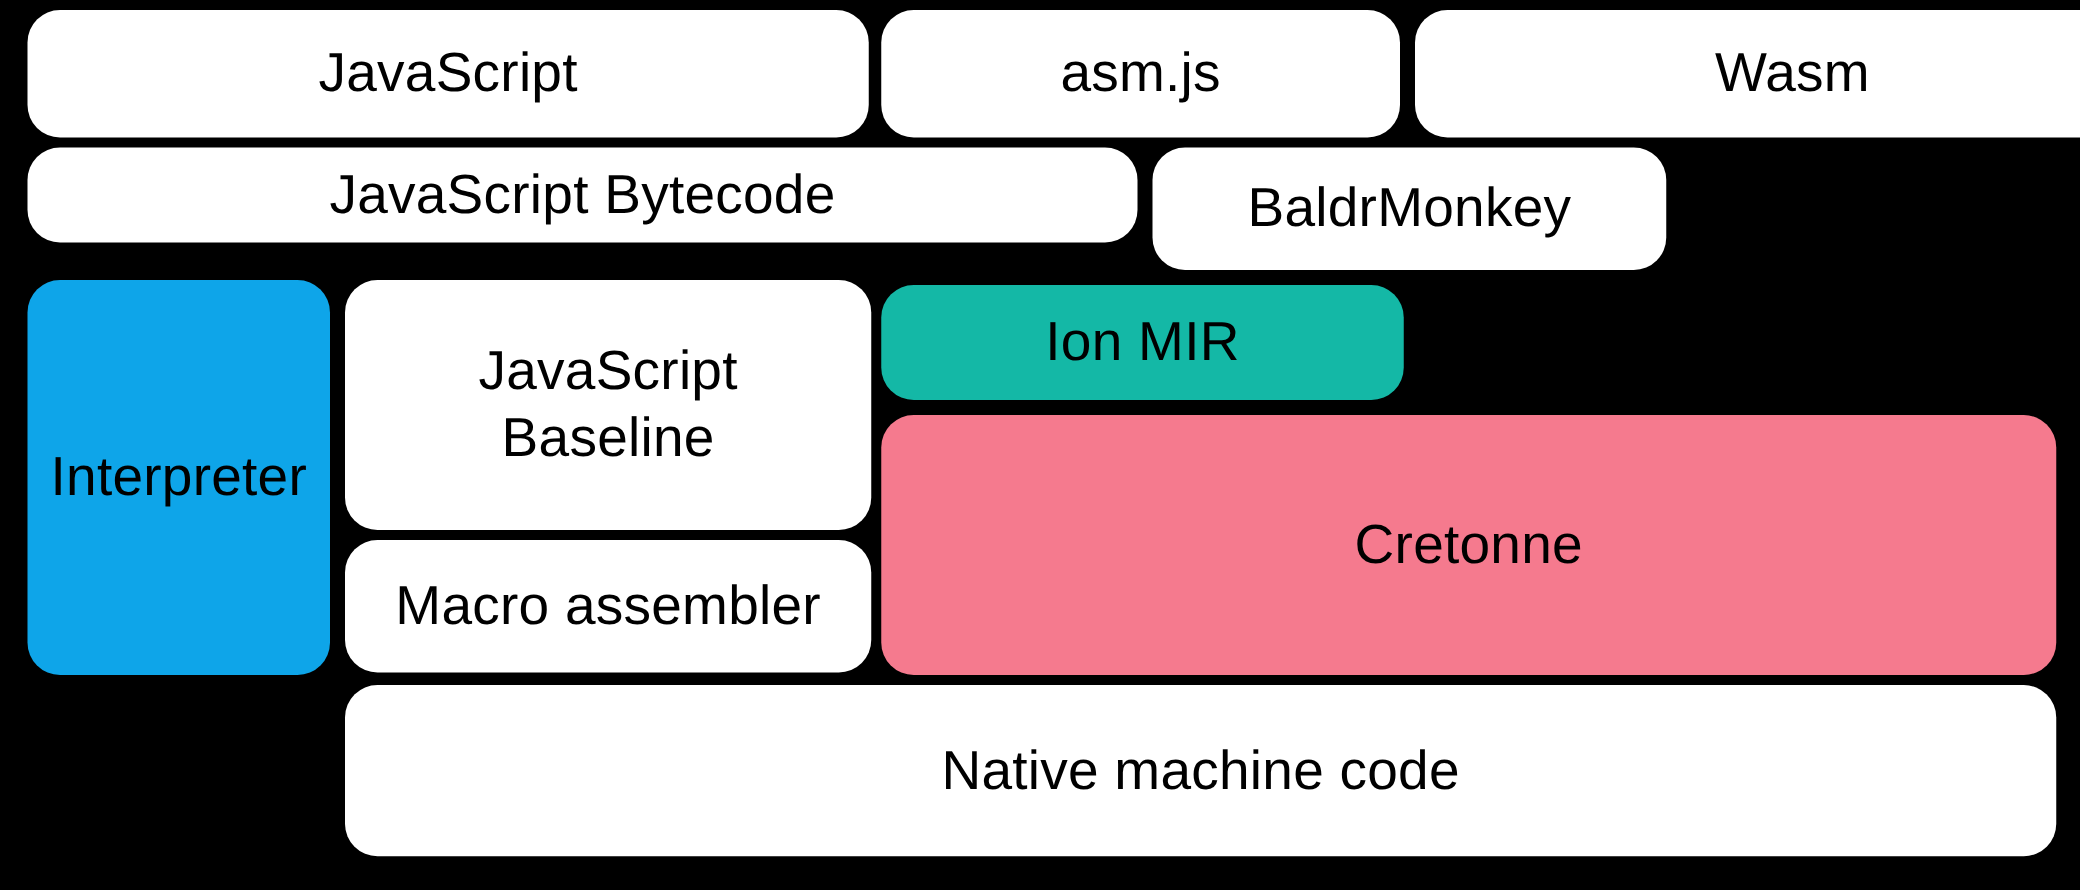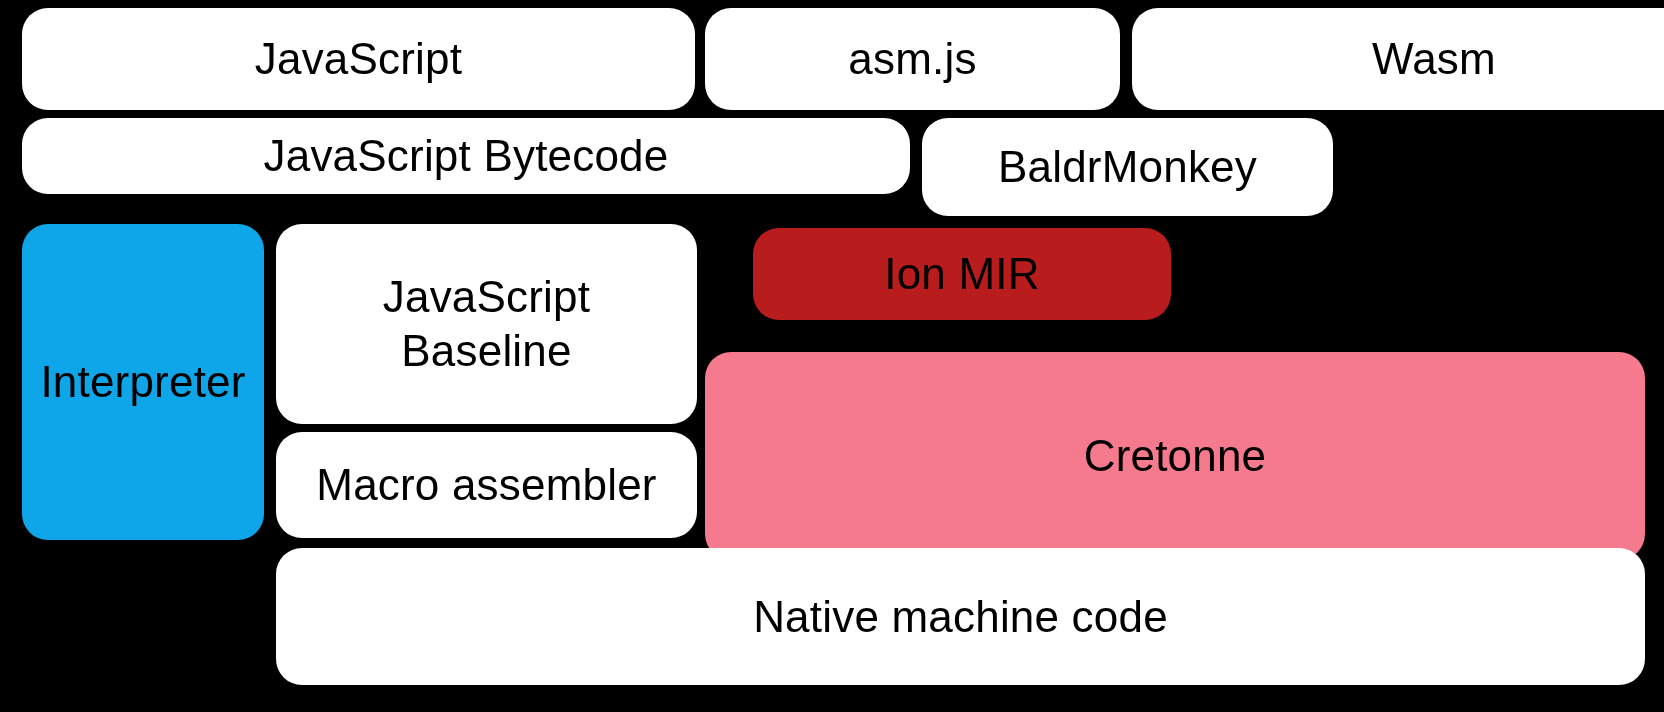--- a/index.html
+++ b/index.html
@@ -28,21 +28,21 @@
     color: #000000;
     font-size: 44px;
     line-height: 1.16;
     font-weight: 400;
     letter-spacing: 0.2px;
     white-space: pre-line;
     padding: 4px 24px;
   }
   .node.fill-white  { background: #ffffff; }
   .node.fill-gray   { background: #0ea5e9; }
-  .node.fill-green  { background: #b91c1c; margin-left: 48px; }
+  .node.fill-green  { background: #14b8a6; }
   .node.fill-pink   { background: #f57a8e; }
   .node.two-line    { line-height: 1.22; }
 </style>
 </head>
 <body>
 
 <div id="diagram">
 
   <div class="node fill-white" style="left:22px; top:8px; width:673px; height:102px;">JavaScript</div>
 
@@ -54,19 +54,19 @@
 
   <div class="node fill-white" style="left:922px; top:118px; width:411px; height:98px;">BaldrMonkey</div>
 
   <div class="node fill-gray" style="left:22px; top:224px; width:242px; height:316px;">Interpreter</div>
 
   <div class="node fill-white two-line" style="left:276px; top:224px; width:421px; height:200px;">JavaScript
 Baseline</div>
 
   <div class="node fill-green" style="left:705px; top:228px; width:418px; height:92px;">Ion MIR</div>
 
-  <div class="node fill-pink" style="left:705px; top:352px; width:940px; height:208px;">Cretonne</div>
+  <div class="node fill-pink" style="left:705px; top:332px; width:940px; height:208px;">Cretonne</div>
 
   <div class="node fill-white" style="left:276px; top:432px; width:421px; height:106px;">Macro assembler</div>
 
   <div class="node fill-white" style="left:276px; top:548px; width:1369px; height:137px;border-radius:26px;">Native machine code</div>
 
 </div>
 
 </body></html>

